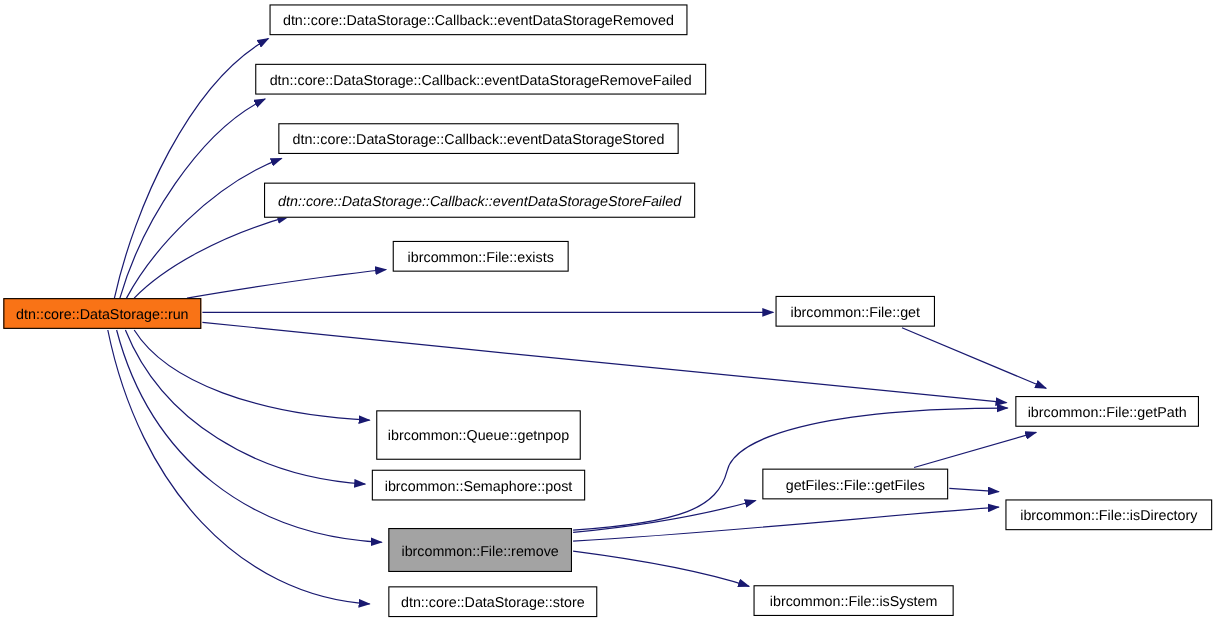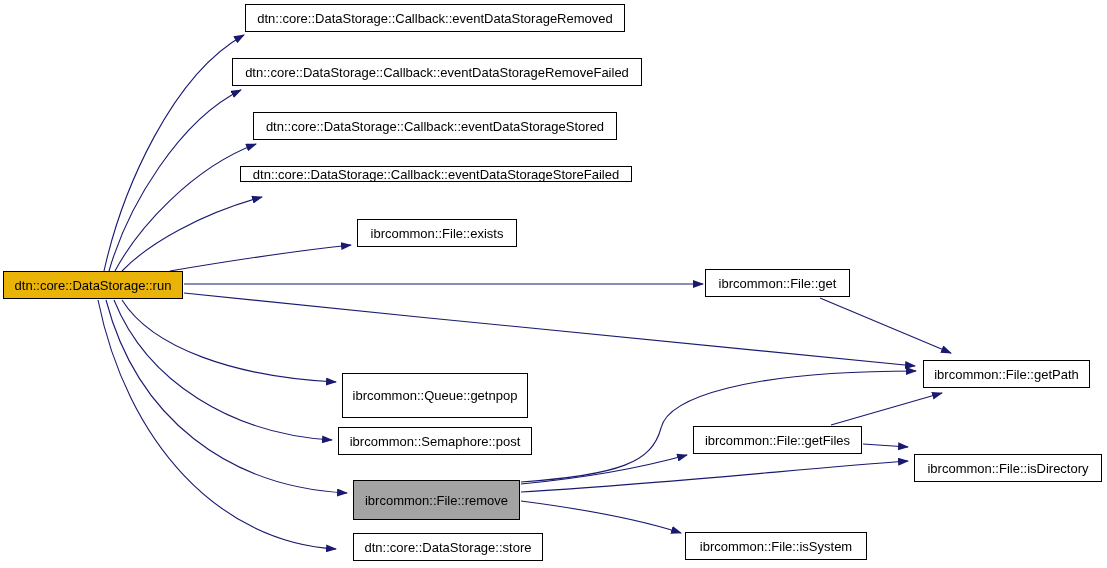--- a/index.html
+++ b/index.html
@@ -66,29 +66,29 @@
         <path d="M820,298 L951,353" class="edge" stroke="#191970" marker-end="url(#arrow)"></path>
         <path d="M521,484 C585,478 640,468 687,455" class="edge" stroke="#191970" marker-end="url(#arrow)"></path>
         <path d="M521,482 C620,475 652,462 661,428 C668,398 745,371 916,371" class="edge" stroke="#191970" marker-end="url(#arrow)"></path>
         <path d="M521,492 C660,484 810,468 908,461" class="edge" stroke="#191970" marker-end="url(#arrow)"></path>
         <path d="M521,501 C575,508 635,518 681,533" class="edge" stroke="#191970" marker-end="url(#arrow)"></path>
         <path d="M831,425 L942,393" class="edge" stroke="#191970" marker-end="url(#arrow)"></path>
         <path d="M863,444 L908,447" class="edge" stroke="#191970" marker-end="url(#arrow)"></path>
       </g>
   </svg>
   <div id="node-layer">
-      <div class="node focus" style="left: 3px; top: 271px; width: 180px; height: 28px; border-color: rgb(0, 0, 0); background: #eab308;">dtn::core::DataStorage::run</div>
+      <div class="node focus" style="left: 3px; top: 271px; width: 180px; height: 28px; border-color: rgb(0, 0, 0); background: #f97316;">dtn::core::DataStorage::run</div>
       <div class="node" style="left: 245px; top: 4px; width: 380px; height: 28px; border-color: rgb(0, 0, 0); background: rgb(255, 255, 255);">dtn::core::DataStorage::Callback::eventDataStorageRemoved</div>
       <div class="node" style="left: 232px; top: 58px; width: 410px; height: 28px; border-color: rgb(0, 0, 0); background: rgb(255, 255, 255);">dtn::core::DataStorage::Callback::eventDataStorageRemoveFailed</div>
       <div class="node" style="left: 253px; top: 112px; width: 364px; height: 28px; border-color: rgb(0, 0, 0); background: rgb(255, 255, 255);">dtn::core::DataStorage::Callback::eventDataStorageStored</div>
-      <div class="node" style="left: 240px; top: 166px; width: 392px; height: 16px; border-color: rgb(0, 0, 0); background: rgb(255, 255, 255);">dtn::core::DataStorage::Callback::eventDataStorageStoreFailed</div>
+      <div class="node" style="left: 240px; top: 166px; width: 392px; height: 32px; border-color: rgb(0, 0, 0); background: rgb(255, 255, 255); font-style: italic;">dtn::core::DataStorage::Callback::eventDataStorageStoreFailed</div>
       <div class="node" style="left: 357px; top: 219px; width: 160px; height: 28px; border-color: rgb(0, 0, 0); background: rgb(255, 255, 255);">ibrcommon::File::exists</div>
       <div class="node" style="left: 705px; top: 269px; width: 145px; height: 28px; border-color: rgb(0, 0, 0); background: rgb(255, 255, 255);">ibrcommon::File::get</div>
       <div class="node" style="left: 342px; top: 373px; width: 186px; height: 45px; border-color: rgb(0, 0, 0); background: rgb(255, 255, 255);">ibrcommon::Queue::getnpop</div>
       <div class="node" style="left: 338px; top: 427px; width: 194px; height: 28px; border-color: rgb(0, 0, 0); background: rgb(255, 255, 255);">ibrcommon::Semaphore::post</div>
       <div class="node" style="left: 353px; top: 480px; width: 167px; height: 40px; border-color: rgb(0, 0, 0); background: #a3a3a3;">ibrcommon::File::remove</div>
       <div class="node" style="left: 353px; top: 533px; width: 190px; height: 28px; border-color: rgb(0, 0, 0); background: rgb(255, 255, 255);">dtn::core::DataStorage::store</div>
       <div class="node" style="left: 923px; top: 360px; width: 167px; height: 28px; border-color: rgb(0, 0, 0); background: rgb(255, 255, 255);">ibrcommon::File::getPath</div>
-      <div class="node" style="left: 693px; top: 426px; width: 169px; height: 28px; border-color: rgb(0, 0, 0); background: rgb(255, 255, 255);">ibrcommon::File::getFiles</div>
+      <div class="node" style="left: 693px; top: 426px; width: 169px; height: 28px; border-color: rgb(0, 0, 0); background: rgb(255, 255, 255);">getFiles::File::getFiles</div>
       <div class="node" style="left: 914px; top: 438px; width: 188px; height: 28px; border-color: rgb(0, 0, 0); background: rgb(255, 255, 255); margin-top: 16px;">ibrcommon::File::isDirectory</div>
       <div class="node" style="left: 685px; top: 532px; width: 182px; height: 28px; border-color: rgb(0, 0, 0); background: rgb(255, 255, 255);">ibrcommon::File::isSystem</div>
     </div>
 </div>
 
 </body></html>

